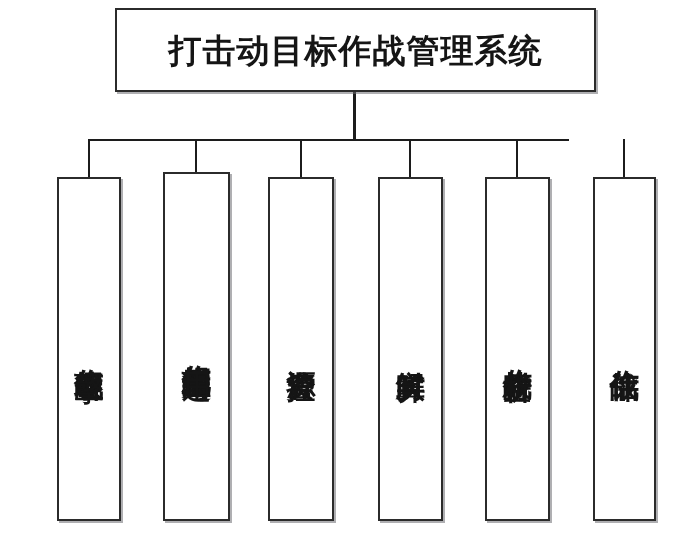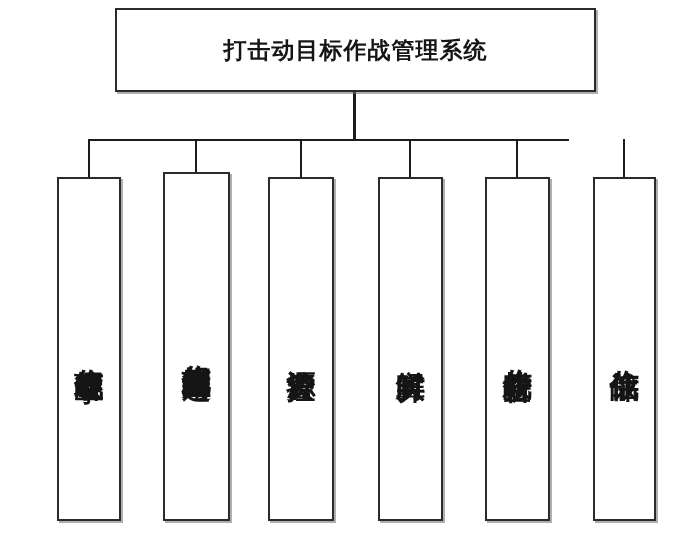--- a/index.html
+++ b/index.html
@@ -45,21 +45,21 @@
     border: 2px solid #2b2b2b;
     box-shadow: 2px 2px 0 rgba(110,110,115,0.55);
   }
 
   .root-box {
     display: flex;
     align-items: center;
     justify-content: center;
   }
   .root-label {
-    font-size: 23px;
+    font-size: 33px;
     font-weight: bold;
     letter-spacing: 1px;
     line-height: 1;
     white-space: nowrap;
     color: #151515;
   }
 
   .leaf-box {
     display: flex;
     align-items: center;

